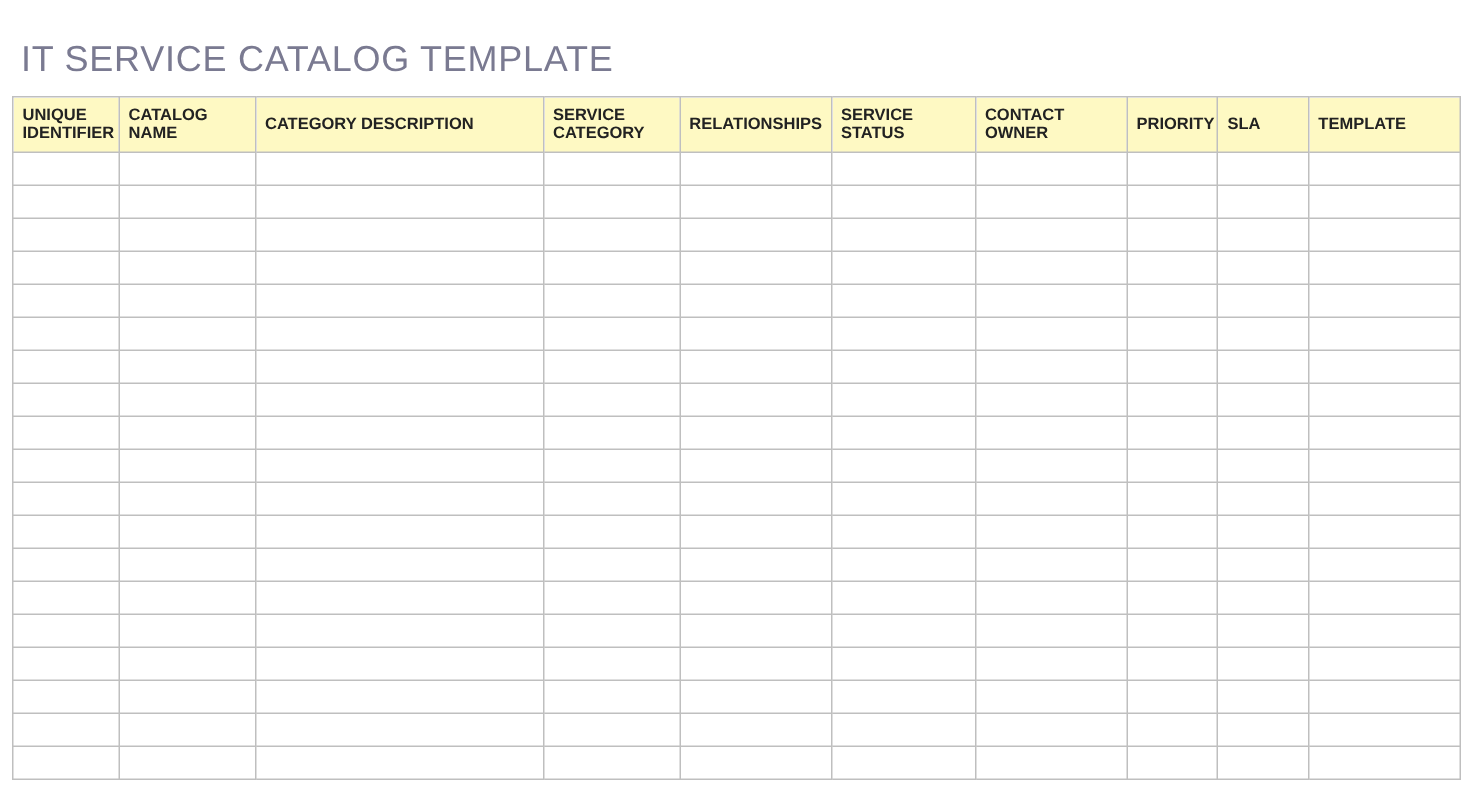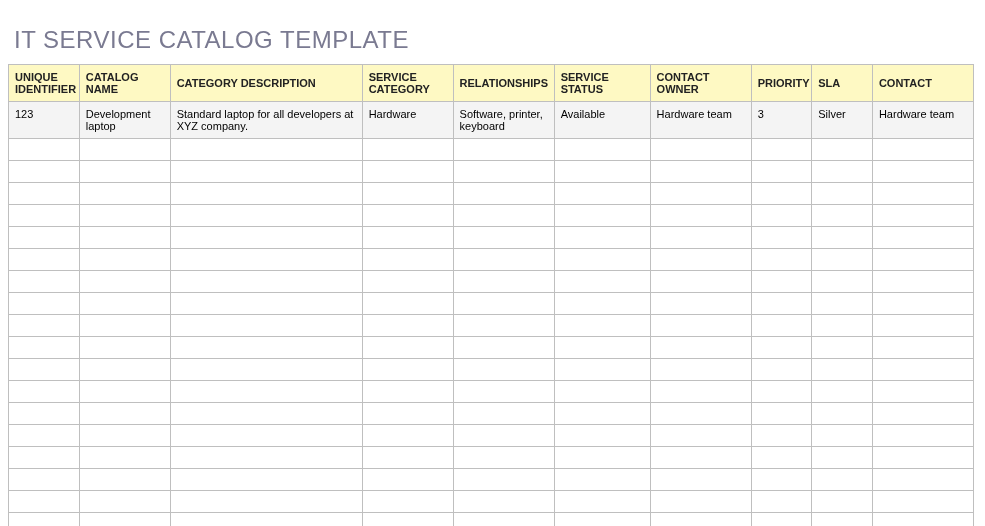--- a/index.html
+++ b/index.html
@@ -84,36 +84,24 @@
     <tr>
       <th>UNIQUE IDENTIFIER</th>
       <th>CATALOG NAME</th>
       <th>CATEGORY DESCRIPTION</th>
       <th>SERVICE CATEGORY</th>
       <th>RELATIONSHIPS</th>
       <th>SERVICE STATUS</th>
       <th>CONTACT OWNER</th>
       <th>PRIORITY</th>
       <th>SLA</th>
-      <th>CONTACT</th>
+      <th>TEMPLATE</th>
     </tr>
   </thead>
   <tbody>
-      <tr class="data-row">
-        <td>123</td>
-        <td>Development laptop</td>
-        <td>Standard laptop for all developers at XYZ company.</td>
-        <td>Hardware</td>
-        <td>Software, printer, keyboard</td>
-        <td>Available</td>
-        <td>Hardware team</td>
-        <td>3</td>
-        <td>Silver</td>
-        <td>Hardware team</td>
-      </tr>
       <tr class="empty-row">
         <td></td>
         <td></td>
         <td></td>
         <td></td>
         <td></td>
         <td></td>
         <td></td>
         <td></td>
         <td></td>

